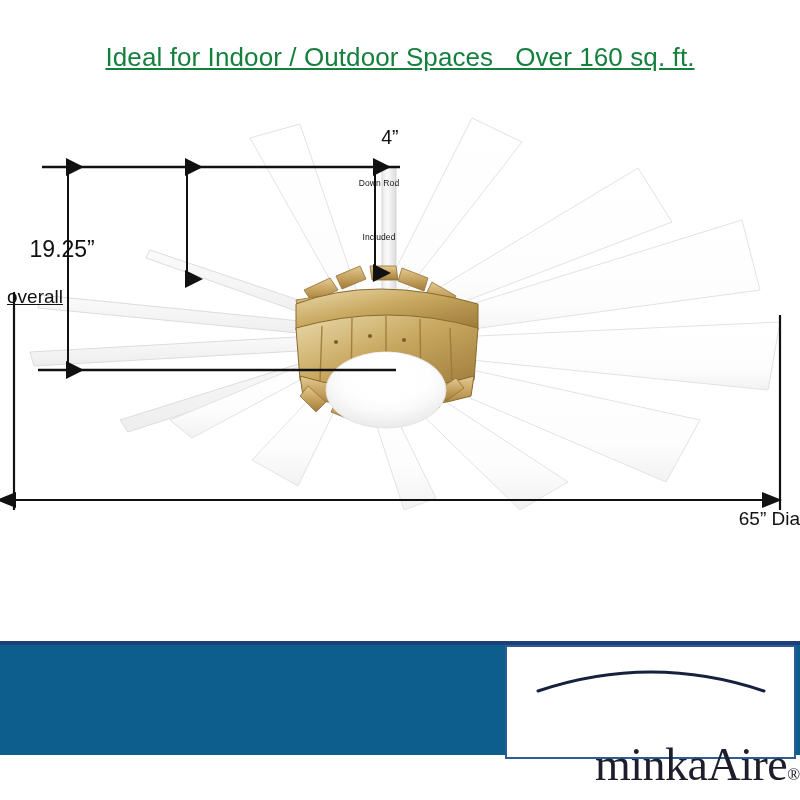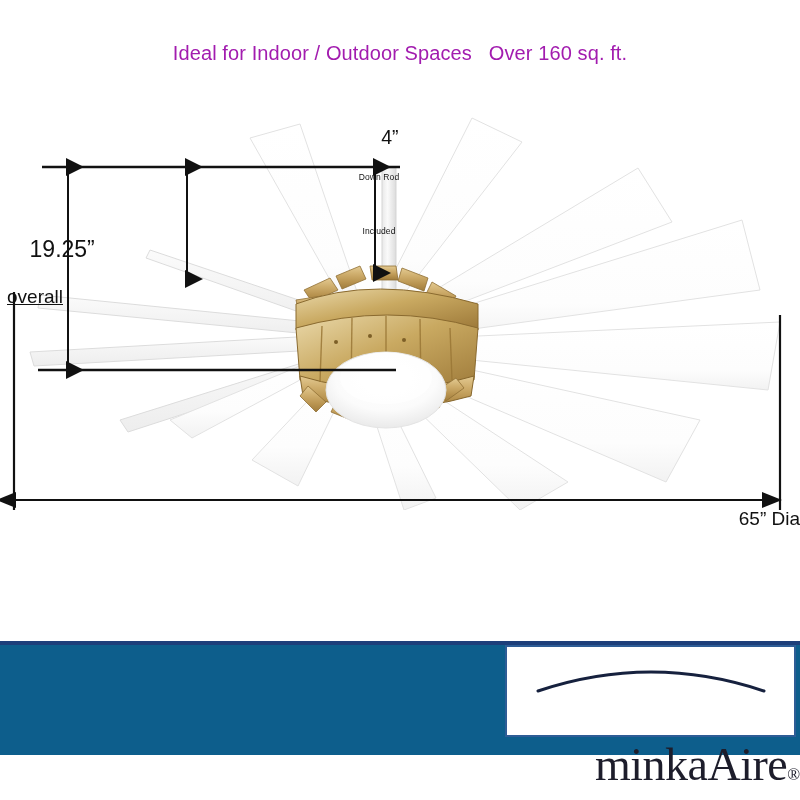--- a/index.html
+++ b/index.html
@@ -8,24 +8,25 @@
     font-family:"Liberation Sans", sans-serif;
     color:#111;
     -webkit-font-smoothing:antialiased;
   }
   .stage{position:absolute;inset:0;}
 
   
   .headline{
     position:absolute;left:0;right:0;top:42px;
     text-align:center;
-    font-size:20px;
+    font-size:26px;
     letter-spacing:0.1px;
-    color:#a21caf;
+    color:#15803d;
     white-space:pre;
+    text-decoration:underline;
   }
 
   
   .fan-wrap{position:absolute;left:0;top:90px;width:800px;height:420px;}
   .fan-svg{display:block;width:800px;height:420px;}
 
   
   .dims{position:absolute;left:0;top:0;width:800px;height:640px;pointer-events:none;}
 
   .dim-label{
@@ -34,33 +35,33 @@
     white-space:pre;
     line-height:1.08;
   }
   .lbl-1925{ left:4px; top:212px; font-size:23px; font-weight:400; }
   .lbl-1925 .sub{ display:block; font-size:19px; margin-top:1px; margin-left:3px;text-decoration:underline; }
 
   .lbl-1425{ left:113px; top:164px; font-size:21px; }
   .lbl-1425 .sub{ display:block; font-size:11px; margin-top:2px; text-align:center; line-height:1.25; }
 
   .lbl-10{ left:347px; top:106px; font-size:19.5px; text-align:center; width:64px;}
-  .lbl-10 .sub{ display:block; font-size:8.5px; margin-top:3px; line-height:1.35; letter-spacing:.1px;}
+  .lbl-10 .sub{ display:block; font-size:8.5px; margin-top:9px; line-height:1.35; letter-spacing:.1px;}
 
   .lbl-65{ left:0; right:0; top:509px; text-align:right; font-size:19px;}
 
   
   .banner{
     position:absolute;left:0;top:641px;width:800px;height:114px;
     background:#0d5e8c;
     border-top:4px solid #1d3f7a;
     box-sizing:border-box;
   }
   .logo-box{
-    position:absolute;left:505px;top:645px;width:291px;height:92px;
+    position:absolute;left:505px;top:645px;width:291px;height:114px;
     background:#ffffff;
     border:2px solid #2e5d96;
     box-sizing:border-box;
   }
   .logo-inner{position:relative;width:100%;height:100%;}
   .logo-arc{position:absolute;left:50%;transform:translateX(-50%);top:12px;}
   .logo-text{
     position:absolute;left:0;right:0;top:38px;
     text-align:center;
     font-family:"Liberation Serif", serif;

